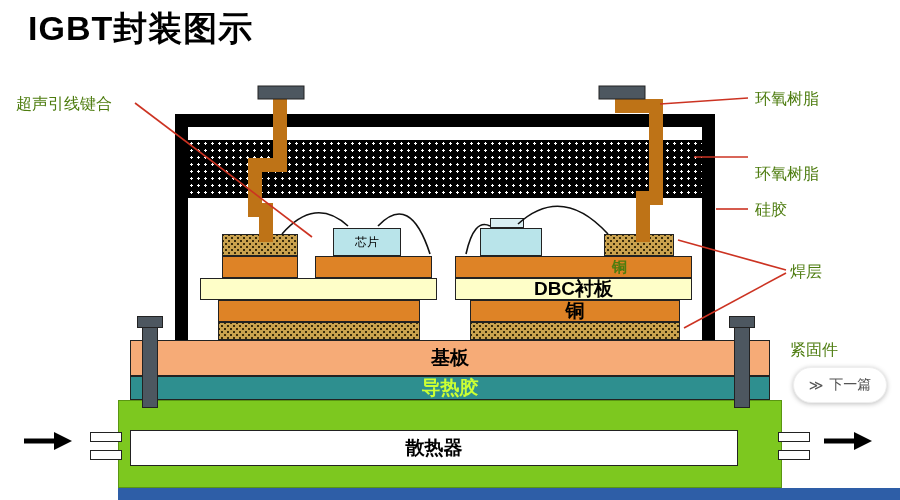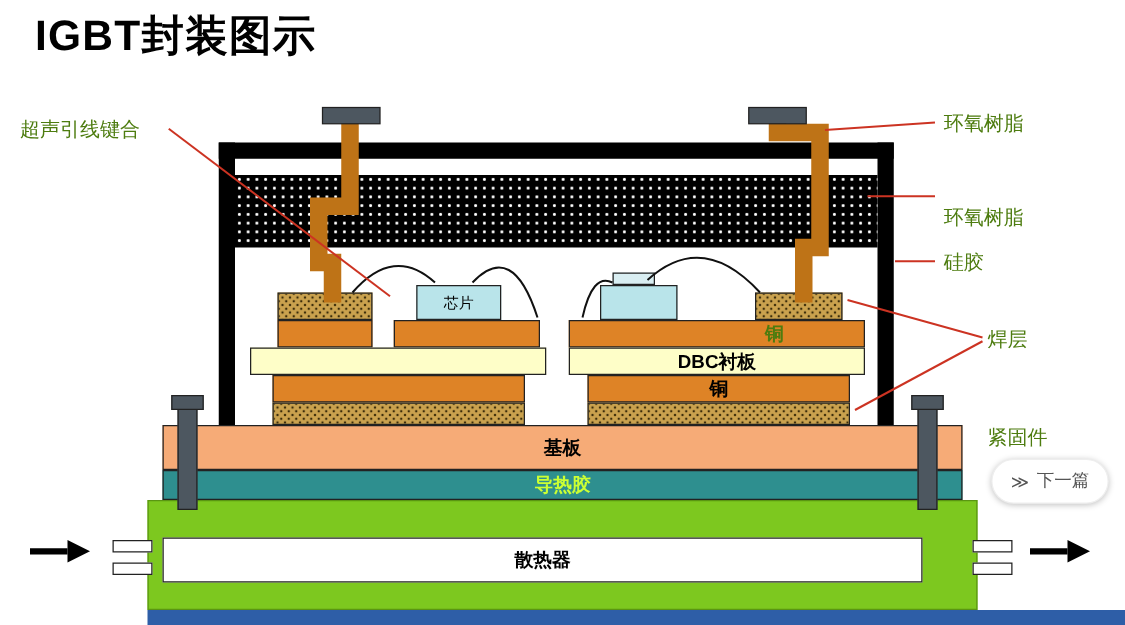--- a/index.html
+++ b/index.html
@@ -8,21 +8,21 @@
     font-family:"Liberation Sans","DejaVu Sans",sans-serif;
     position:relative;overflow:hidden;
   }
   .abs{position:absolute;box-sizing:border-box;}
   .page-title{
     left:28px;top:6px;font-size:34px;font-weight:800;color:#000;letter-spacing:1px;
   }
   .lbl{font-size:16px;color:#4d7c0f;white-space:nowrap;}
   .layer{
     border:1px solid #222;display:flex;align-items:center;justify-content:center;
-    font-weight:bold;font-size:15px;color:#000;
+    font-weight:bold;font-size:19px;color:#000;
   }
   .solder{
     background-color:#caa24e;
     background-image:radial-gradient(#3a2c0a 1.1px,transparent 1.2px),radial-gradient(#3a2c0a 1.1px,transparent 1.2px);
     background-size:6px 6px;background-position:0 0,3px 3px;
     border:1px solid #222;
   }
   .epoxy{
     background-color:#000;
     background-image:radial-gradient(#ffffff 1px,transparent 1.3px);

